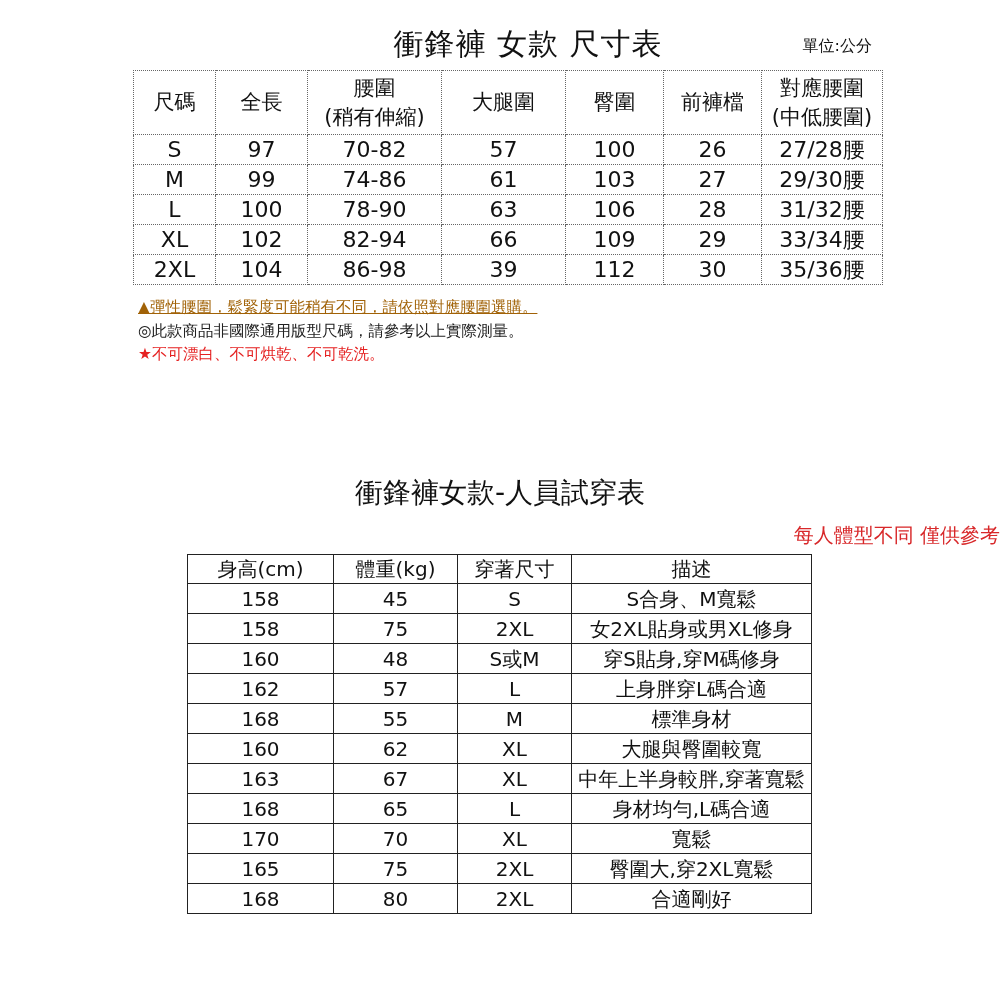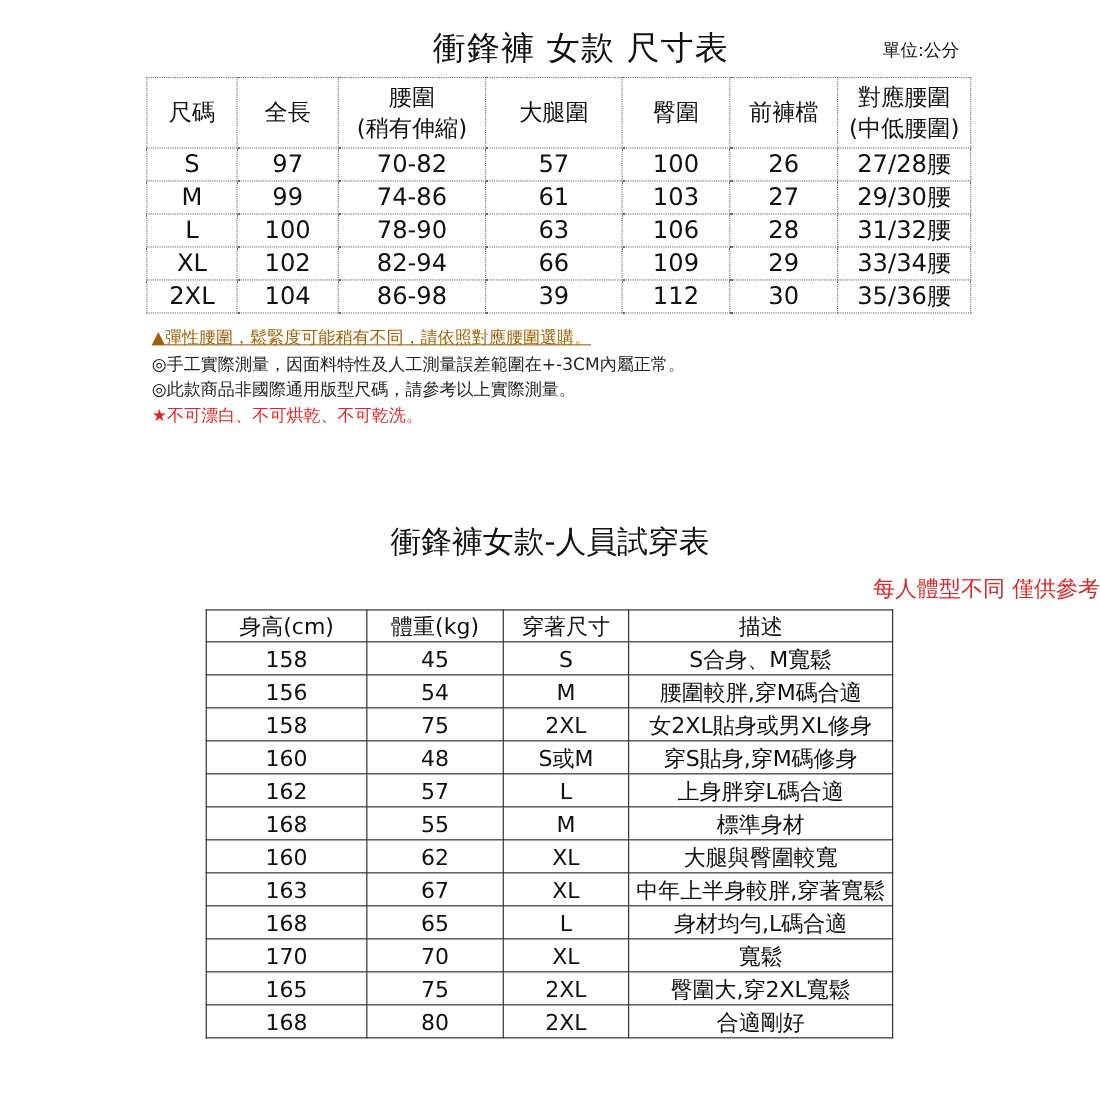--- a/index.html
+++ b/index.html
@@ -113,21 +113,20 @@
         <td>39</td>
         <td>112</td>
         <td>30</td>
         <td>35/36腰</td>
       </tr>
     </tbody>
 </table>
 
 <div class="notes" id="notes">
     <div class="n-underline" style="color: #a16207;">▲彈性腰圍，鬆緊度可能稍有不同，請依照對應腰圍選購。</div>
-    <div style="color: rgb(34, 34, 34);">◎手工實際測量，因面料特性及人工測量誤差範圍在+-3CM內屬正常。</div>
     <div style="color: rgb(34, 34, 34);">◎此款商品非國際通用版型尺碼，請參考以上實際測量。</div>
     <div style="color: rgb(229, 34, 34);">★不可漂白、不可烘乾、不可乾洗。</div>
   </div>
 
 <div class="title2">衝鋒褲女款-人員試穿表</div>
 <div class="sub2">每人體型不同 僅供參考</div>
 
 <table id="t2">
   <colgroup>
     <col style="width:146px">
@@ -144,26 +143,20 @@
       </tr>
   </thead>
   <tbody id="t2-body">
       <tr>
         <td>158</td>
         <td>45</td>
         <td>S</td>
         <td class="desc">S合身、M寬鬆</td>
       </tr>
       <tr>
-        <td>156</td>
-        <td>54</td>
-        <td>M</td>
-        <td class="desc">腰圍較胖,穿M碼合適</td>
-      </tr>
-      <tr>
         <td>158</td>
         <td>75</td>
         <td>2XL</td>
         <td class="desc">女2XL貼身或男XL修身</td>
       </tr>
       <tr>
         <td>160</td>
         <td>48</td>
         <td>S或M</td>
         <td class="desc">穿S貼身,穿M碼修身</td>

